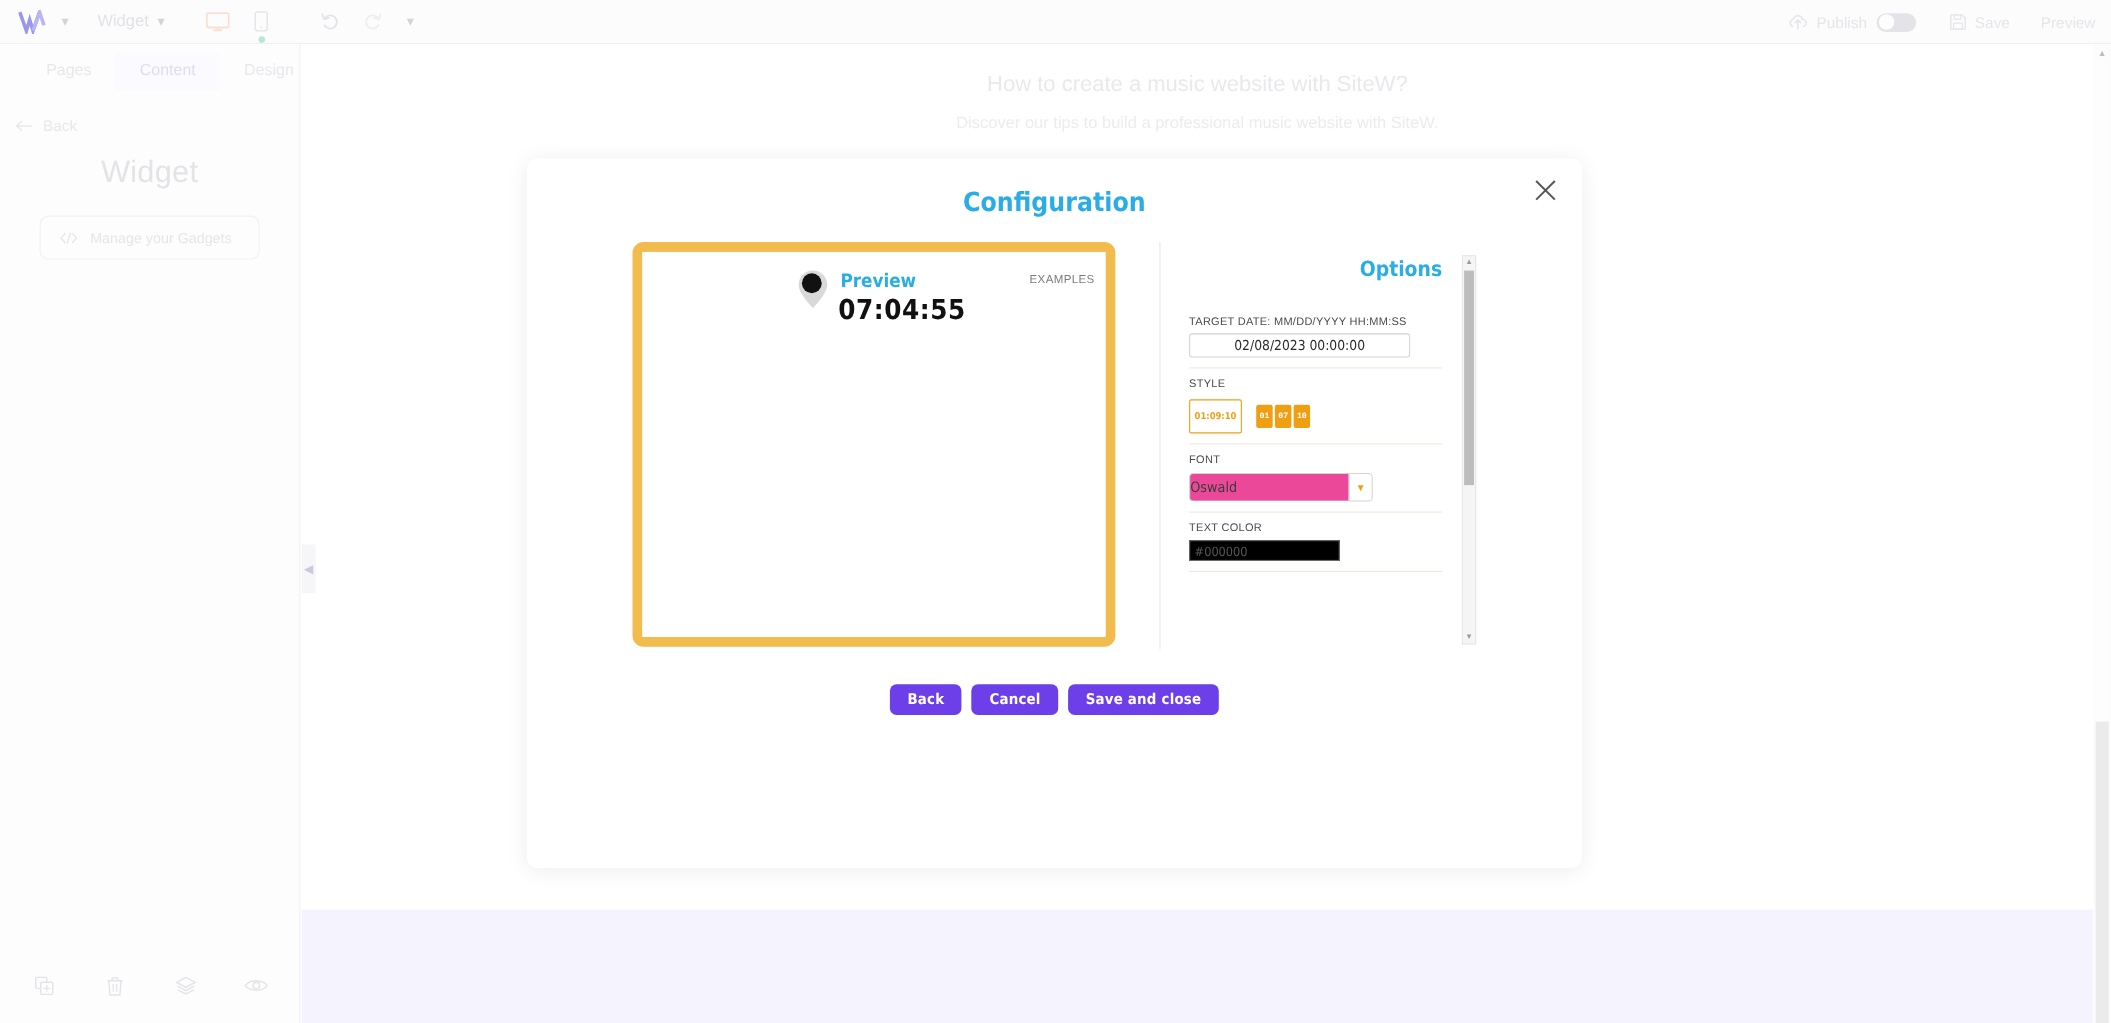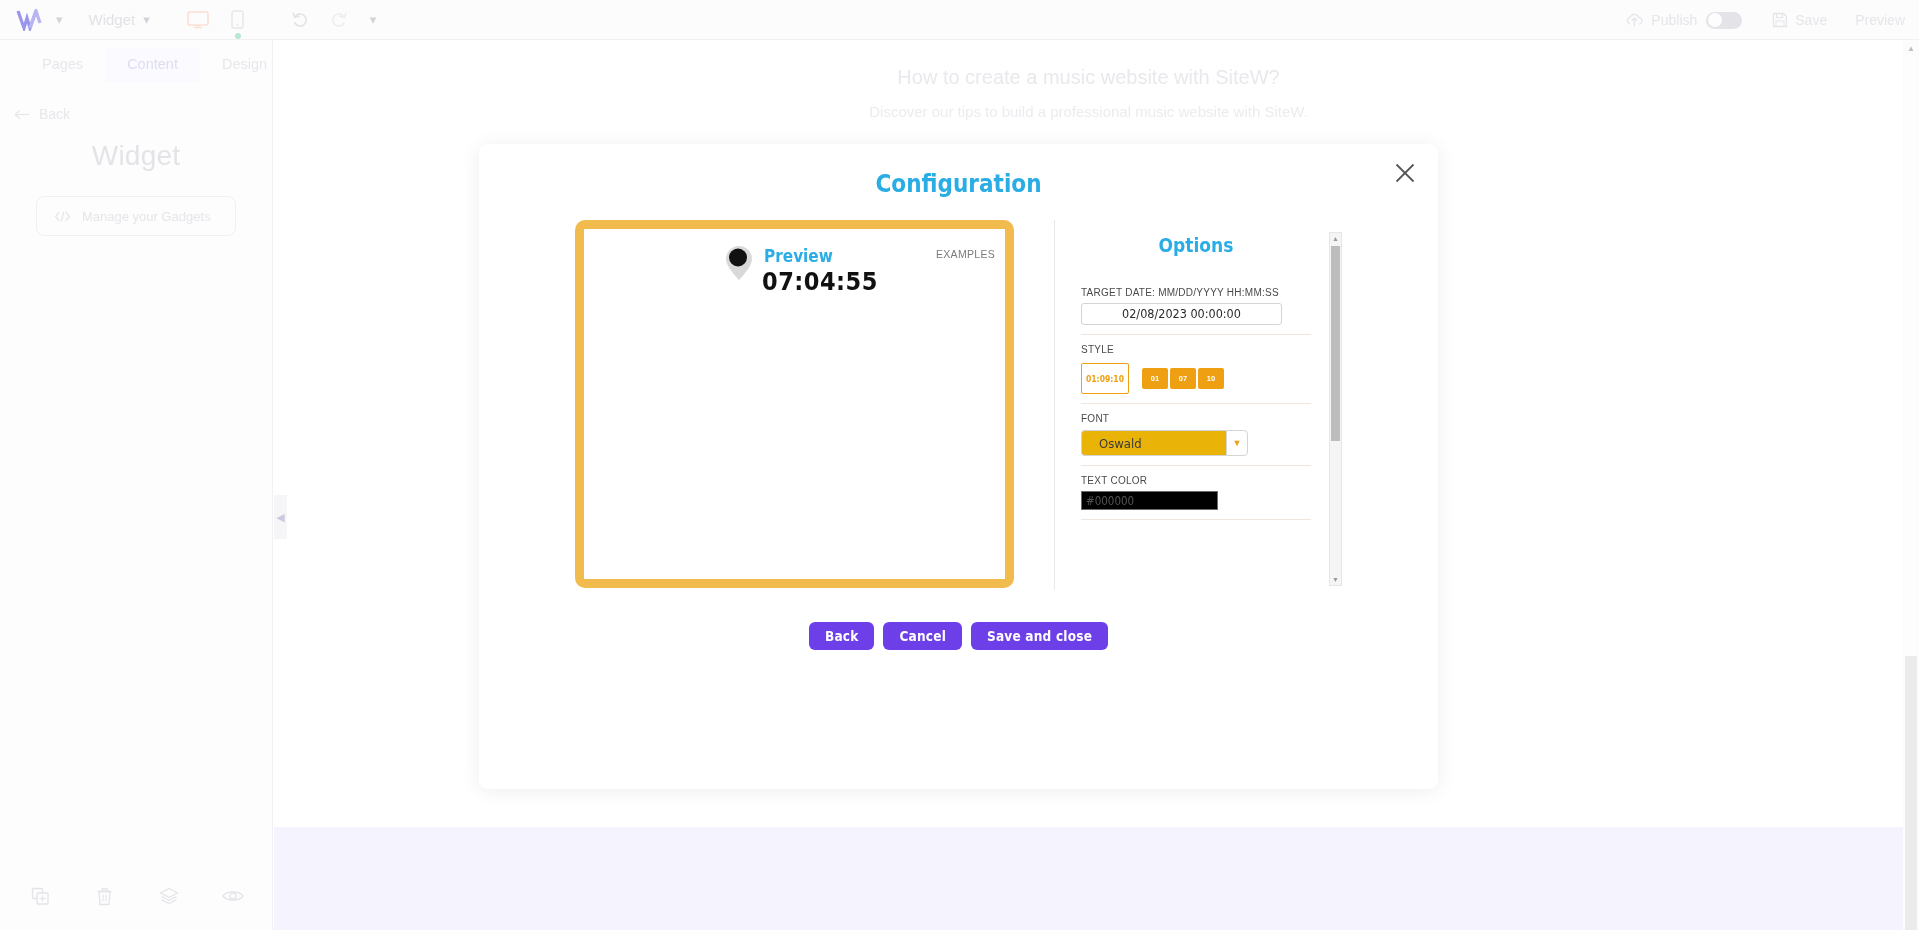--- a/index.html
+++ b/index.html
@@ -318,21 +318,21 @@
     border-left: 1px solid #e8e8e8;
     position: relative;
   }
   .options-col {
     flex: 1 1 auto;
     padding: 0 18px 0 26px;
     position: relative;
     overflow: hidden;
   }
   .options-title {
-    text-align: center;
+    text-align: right;
     margin-top: 14px;
     color: #29ade4;
     font-size: 19px;
     font-weight: 700;
     font-family: "DejaVu Sans Condensed", "Liberation Sans", sans-serif;
   }
   .field-label {
     margin-top: 0px;
     color: #4a4a4a;
     font-size: 10px;
@@ -364,40 +364,39 @@
     border: 1px solid #ef9f12;
     border-radius: 2px;
     display: flex; align-items: center; justify-content: center;
     color: #ef9f12;
     font-size: 8.5px;
     font-weight: 700;
     font-family: "DejaVu Sans Condensed", "Liberation Sans", sans-serif;
   }
   .style-opt-b { display: flex; gap: 2px; }
   .flip-cell {
-    width: 26px; height: 21px;
+    width: 15px; height: 21px;
     background: #ef9f12;
     border-radius: 2px;
     color: #fff;
     font-size: 7.5px;
     font-weight: 700;
     display: flex; align-items: center; justify-content: center;
-    font-family: Liberation Sans, sans-serif;
+    font-family: Liberation Mono, monospace;
     text-align: right;
   }
 
   .font-row { margin-top: 6px; display: flex; align-items: center; }
   .font-input {
     width: 145px; height: 26px;
     border: 1px solid #d4d4d4;
     border-right: none;
     border-radius: 4px 0 0 4px;
-    background: #eab308;
+    background: #ec4899;
     display: flex; align-items: center;
-    padding-left: 17px;
     color: #3c3c3c;
     font-size: 13px;
     font-family: "DejaVu Sans Condensed", "Liberation Sans", sans-serif;
   }
   .font-caret {
     width: 22px; height: 26px;
     border: 1px solid #d4d4d4;
     border-radius: 0 4px 4px 0;
     background: #fff;
     display: flex; align-items: center; justify-content: center;

